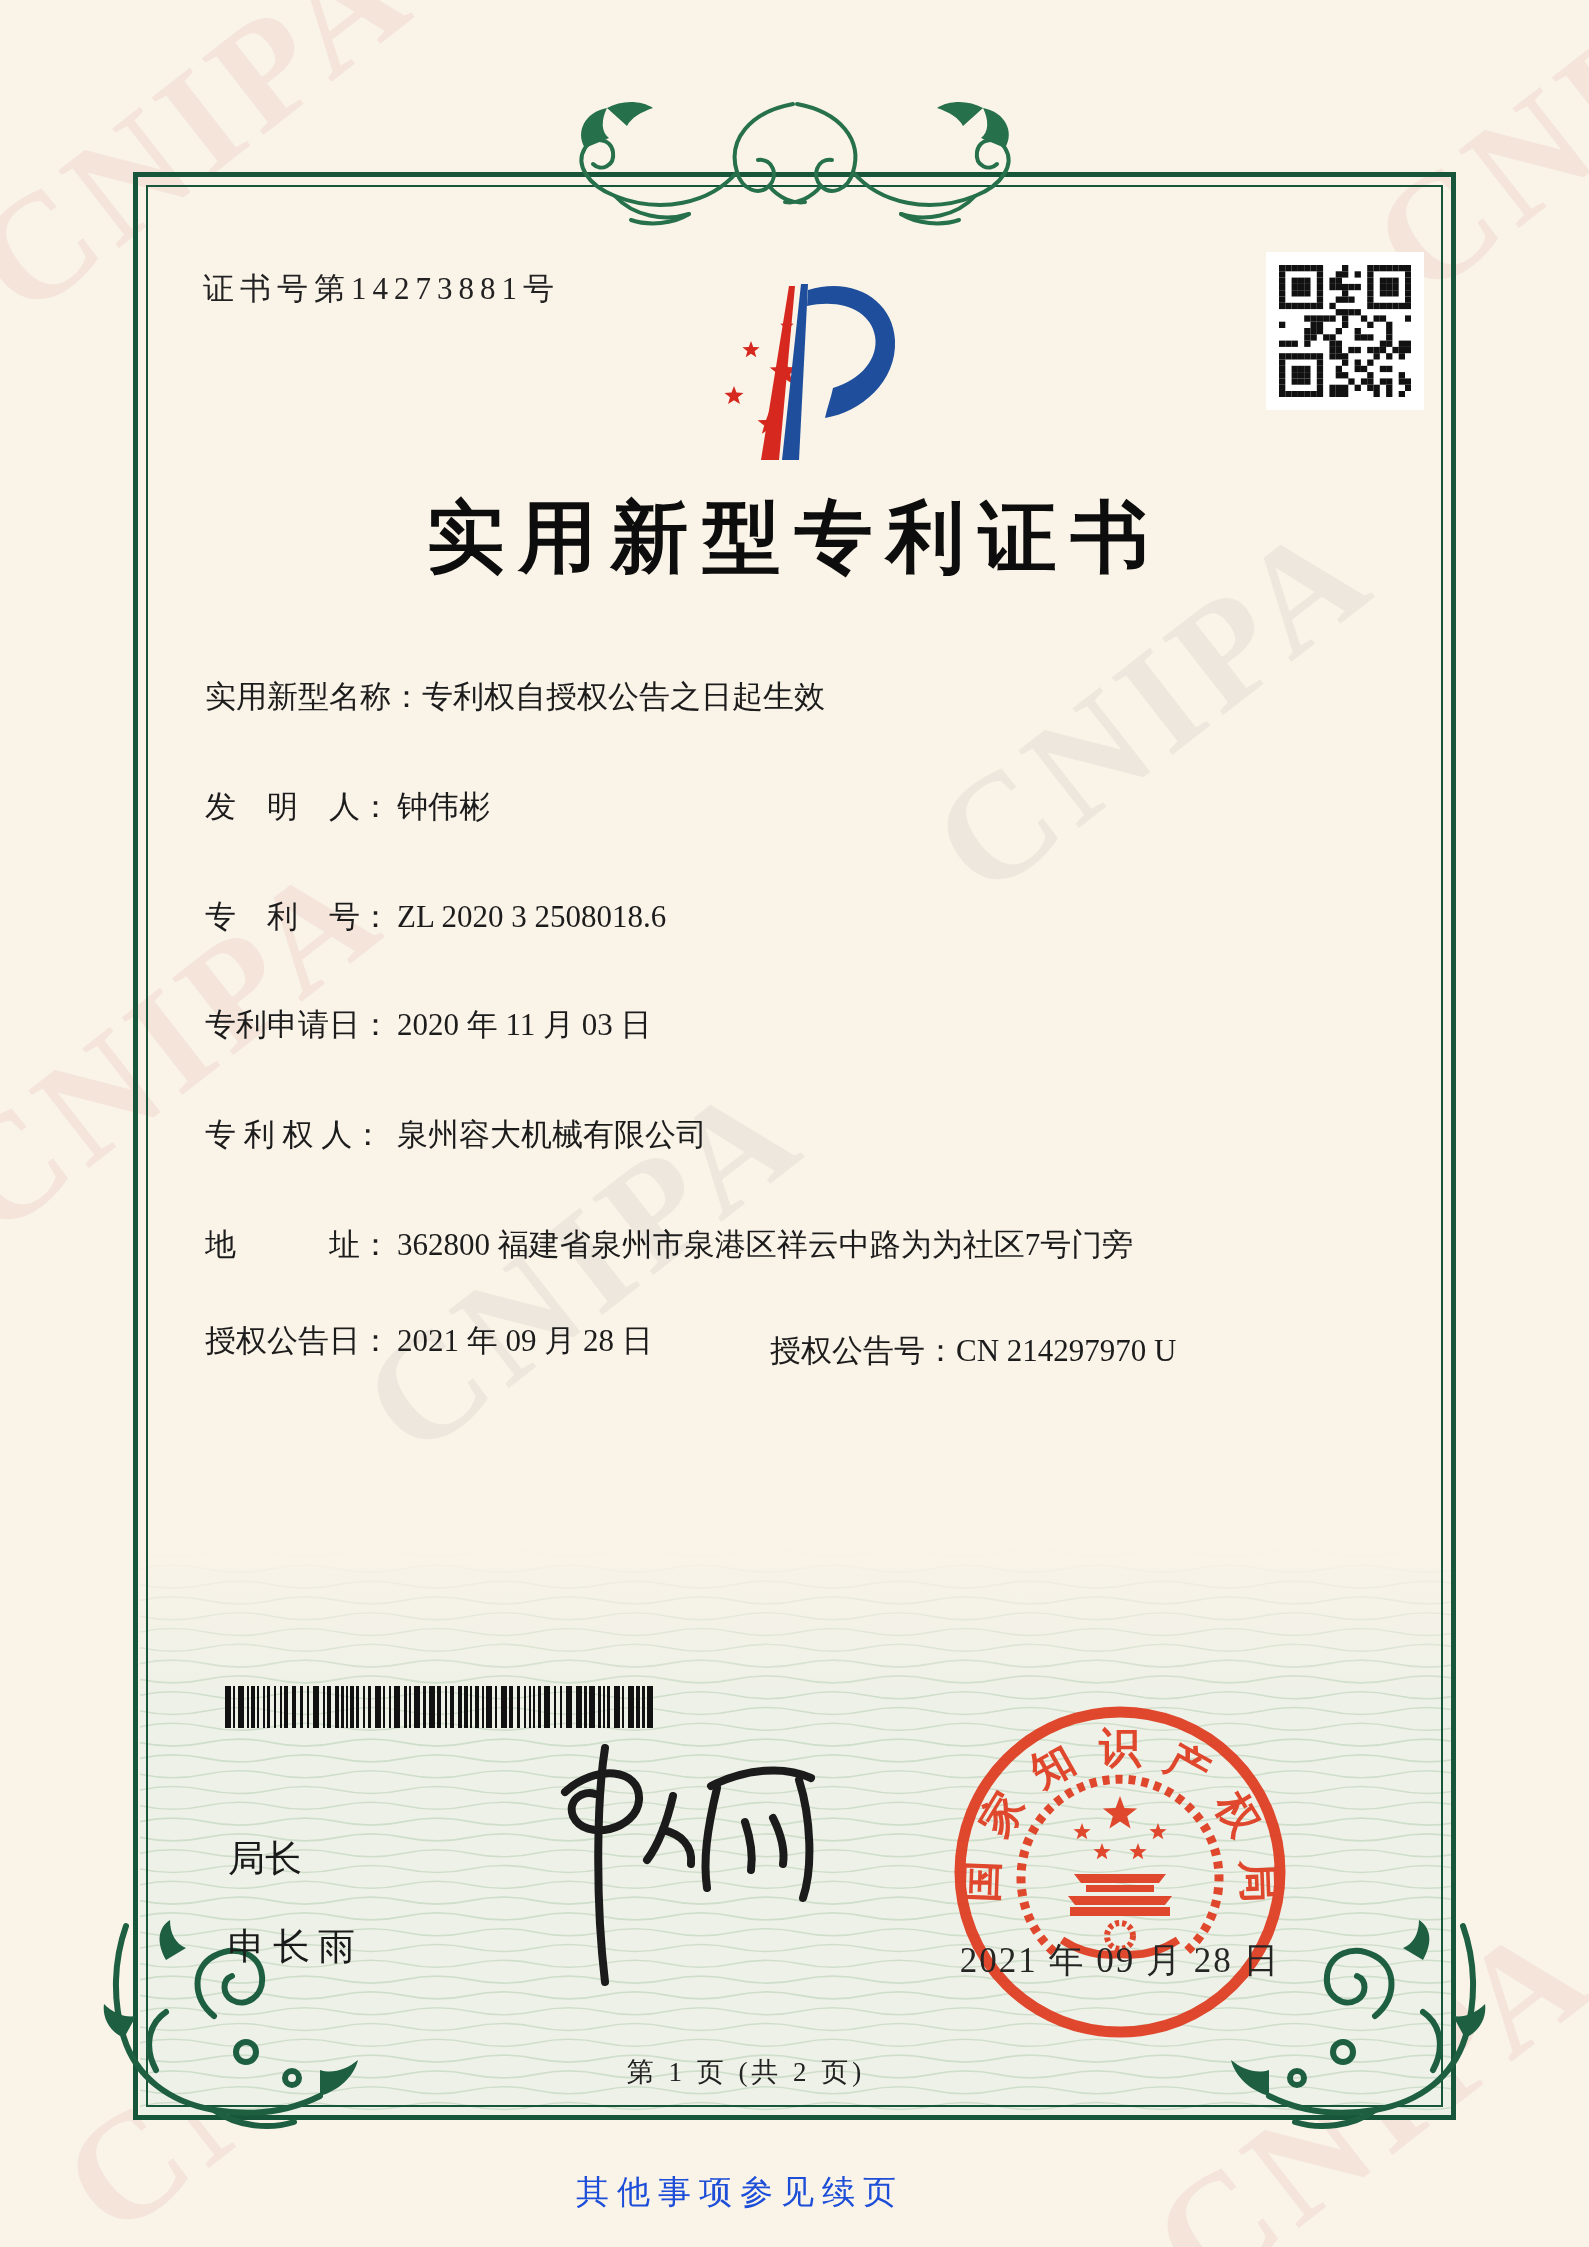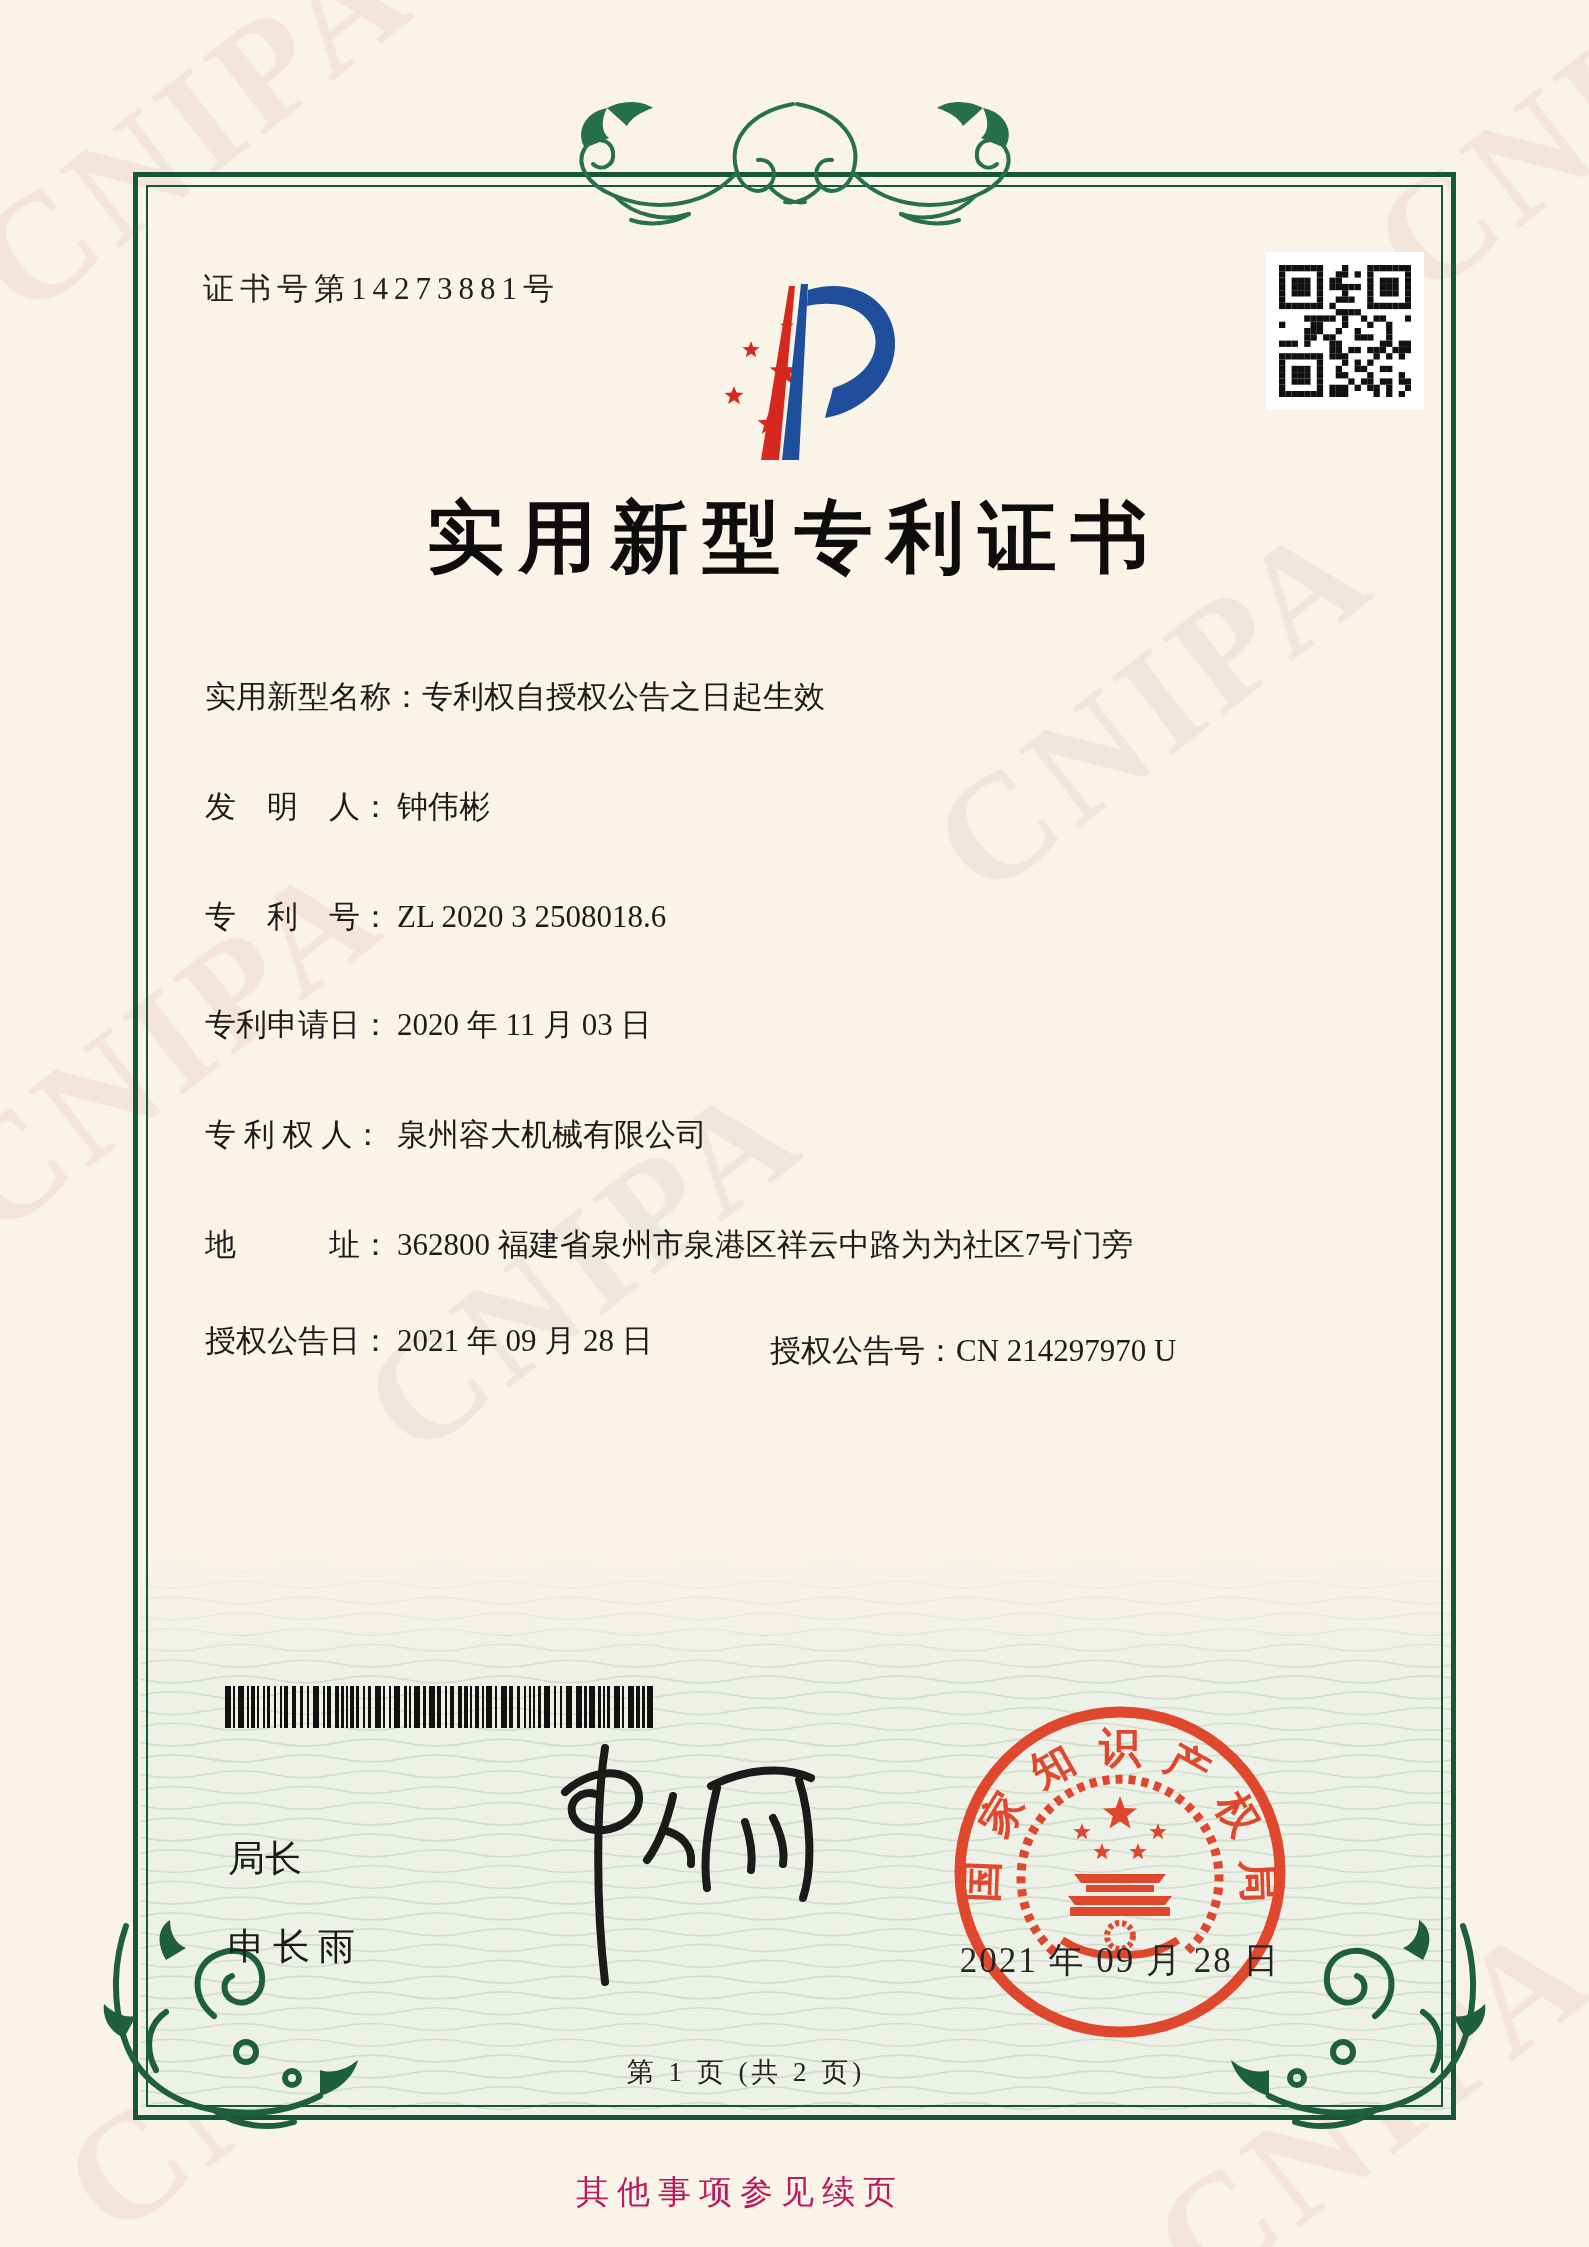--- a/index.html
+++ b/index.html
@@ -37,21 +37,21 @@
   .barcode{left:225px;top:1686px;}
   
   .signer-title{left:228px;top:1834px;font-size:37px;font-family:"Liberation Sans","DejaVu Sans",sans-serif;color:#1a1a1a;}
   .signer-name{left:228px;top:1922px;font-size:37px;font-family:"Liberation Sans","DejaVu Sans",sans-serif;
                letter-spacing:8px;color:#1a1a1a;}
   .signature{left:455px;top:1738px;}
   
   .seal{left:948px;top:1700px;}
   
   .pageno{left:50px;top:2054px;width:1392px;text-align:center;font-size:27px;letter-spacing:4px;color:#222;}
-  .footnote{left:0;top:2170px;width:1480px;text-align:center;font-size:33px;letter-spacing:8px;color:#be185d;}
+  .footnote{left:0;top:2170px;width:1480px;text-align:center;font-size:33px;letter-spacing:8px;color:#1d4ed8;}
 </style>
 </head>
 <body>
 
 <div class="page">
 
   <span class="wm pink" style="left:-60px;top:40px;">CNIPA</span>
   <span class="wm pink" style="left:1340px;top:20px;">CNIPA</span>
   <span class="wm gray" style="left:900px;top:620px;">CNIPA</span>
   <span class="wm pink" style="left:-90px;top:960px;">CNIPA</span>

